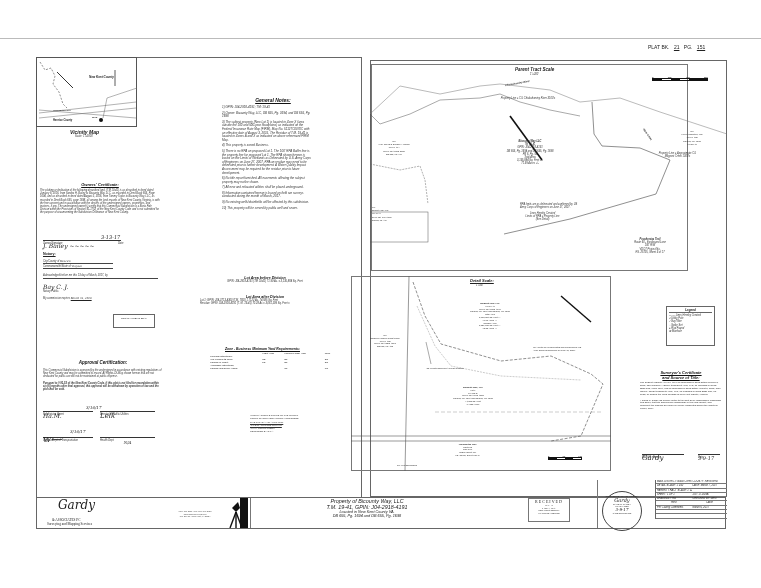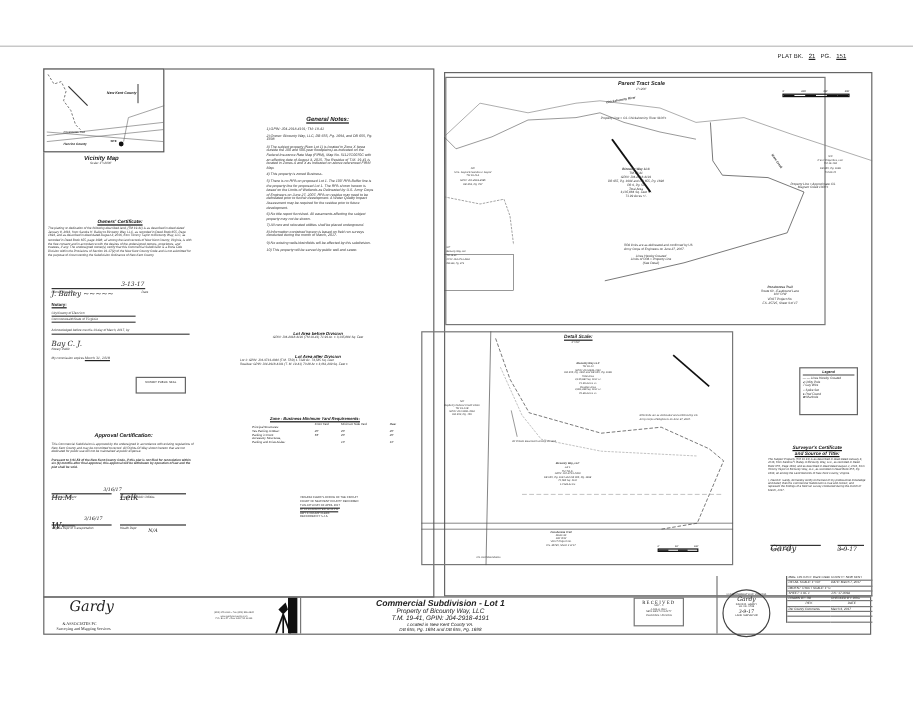--- a/index.html
+++ b/index.html
@@ -351,21 +351,20 @@
 <svg class="abs" style="left:228px;top:498px;" width="20" height="30">
   <rect x="12" y="0" width="8" height="30" fill="#111"></rect>
   <path d="M4 10 L10 4 L12 10 L8 14 Z" fill="#111"></path>
   <line x1="8" y1="14" x2="2" y2="30" stroke="#111" stroke-width="1.4"></line>
   <line x1="8" y1="14" x2="8" y2="30" stroke="#111" stroke-width="1.4"></line>
   <line x1="8" y1="14" x2="14" y2="30" stroke="#111" stroke-width="1.4"></line>
 </svg>
 <div class="abs" style="left:250px;top:498px;width:1px;height:30px;background:#777;"></div>
 
 <div class="abs" style="left:252px;top:498px;width:230px;text-align:center;">
-  <div style="font-size:7.2px;font-weight:bold;font-style:italic;">Commercial Subdivision - Lot 1</div>
   <div style="font-size:5.4px;font-style:italic;">Property of Bicounty Way, LLC</div>
   <div style="font-size:5.4px;font-style:italic;">T.M. 19-41, GPIN: J04-2918-4191</div>
   <div style="font-size:3.8px;font-style:italic;">Located in New Kent County VA.</div>
   <div style="font-size:3.8px;font-style:italic;">DB 655, Pg. 1694 and DB 655, Pg. 1698</div>
 </div>
 
 <div class="abs" style="left:528px;top:498px;width:42px;height:24px;border:1px solid #777;text-align:center;">
   <div style="font-size:4px;letter-spacing:1px;font-family:'Liberation Serif',serif;">RECEIVED</div>
   <div class="tiny" style="font-size:2.2px;line-height:2.6px;">
     <div>MAY - 5</div>

